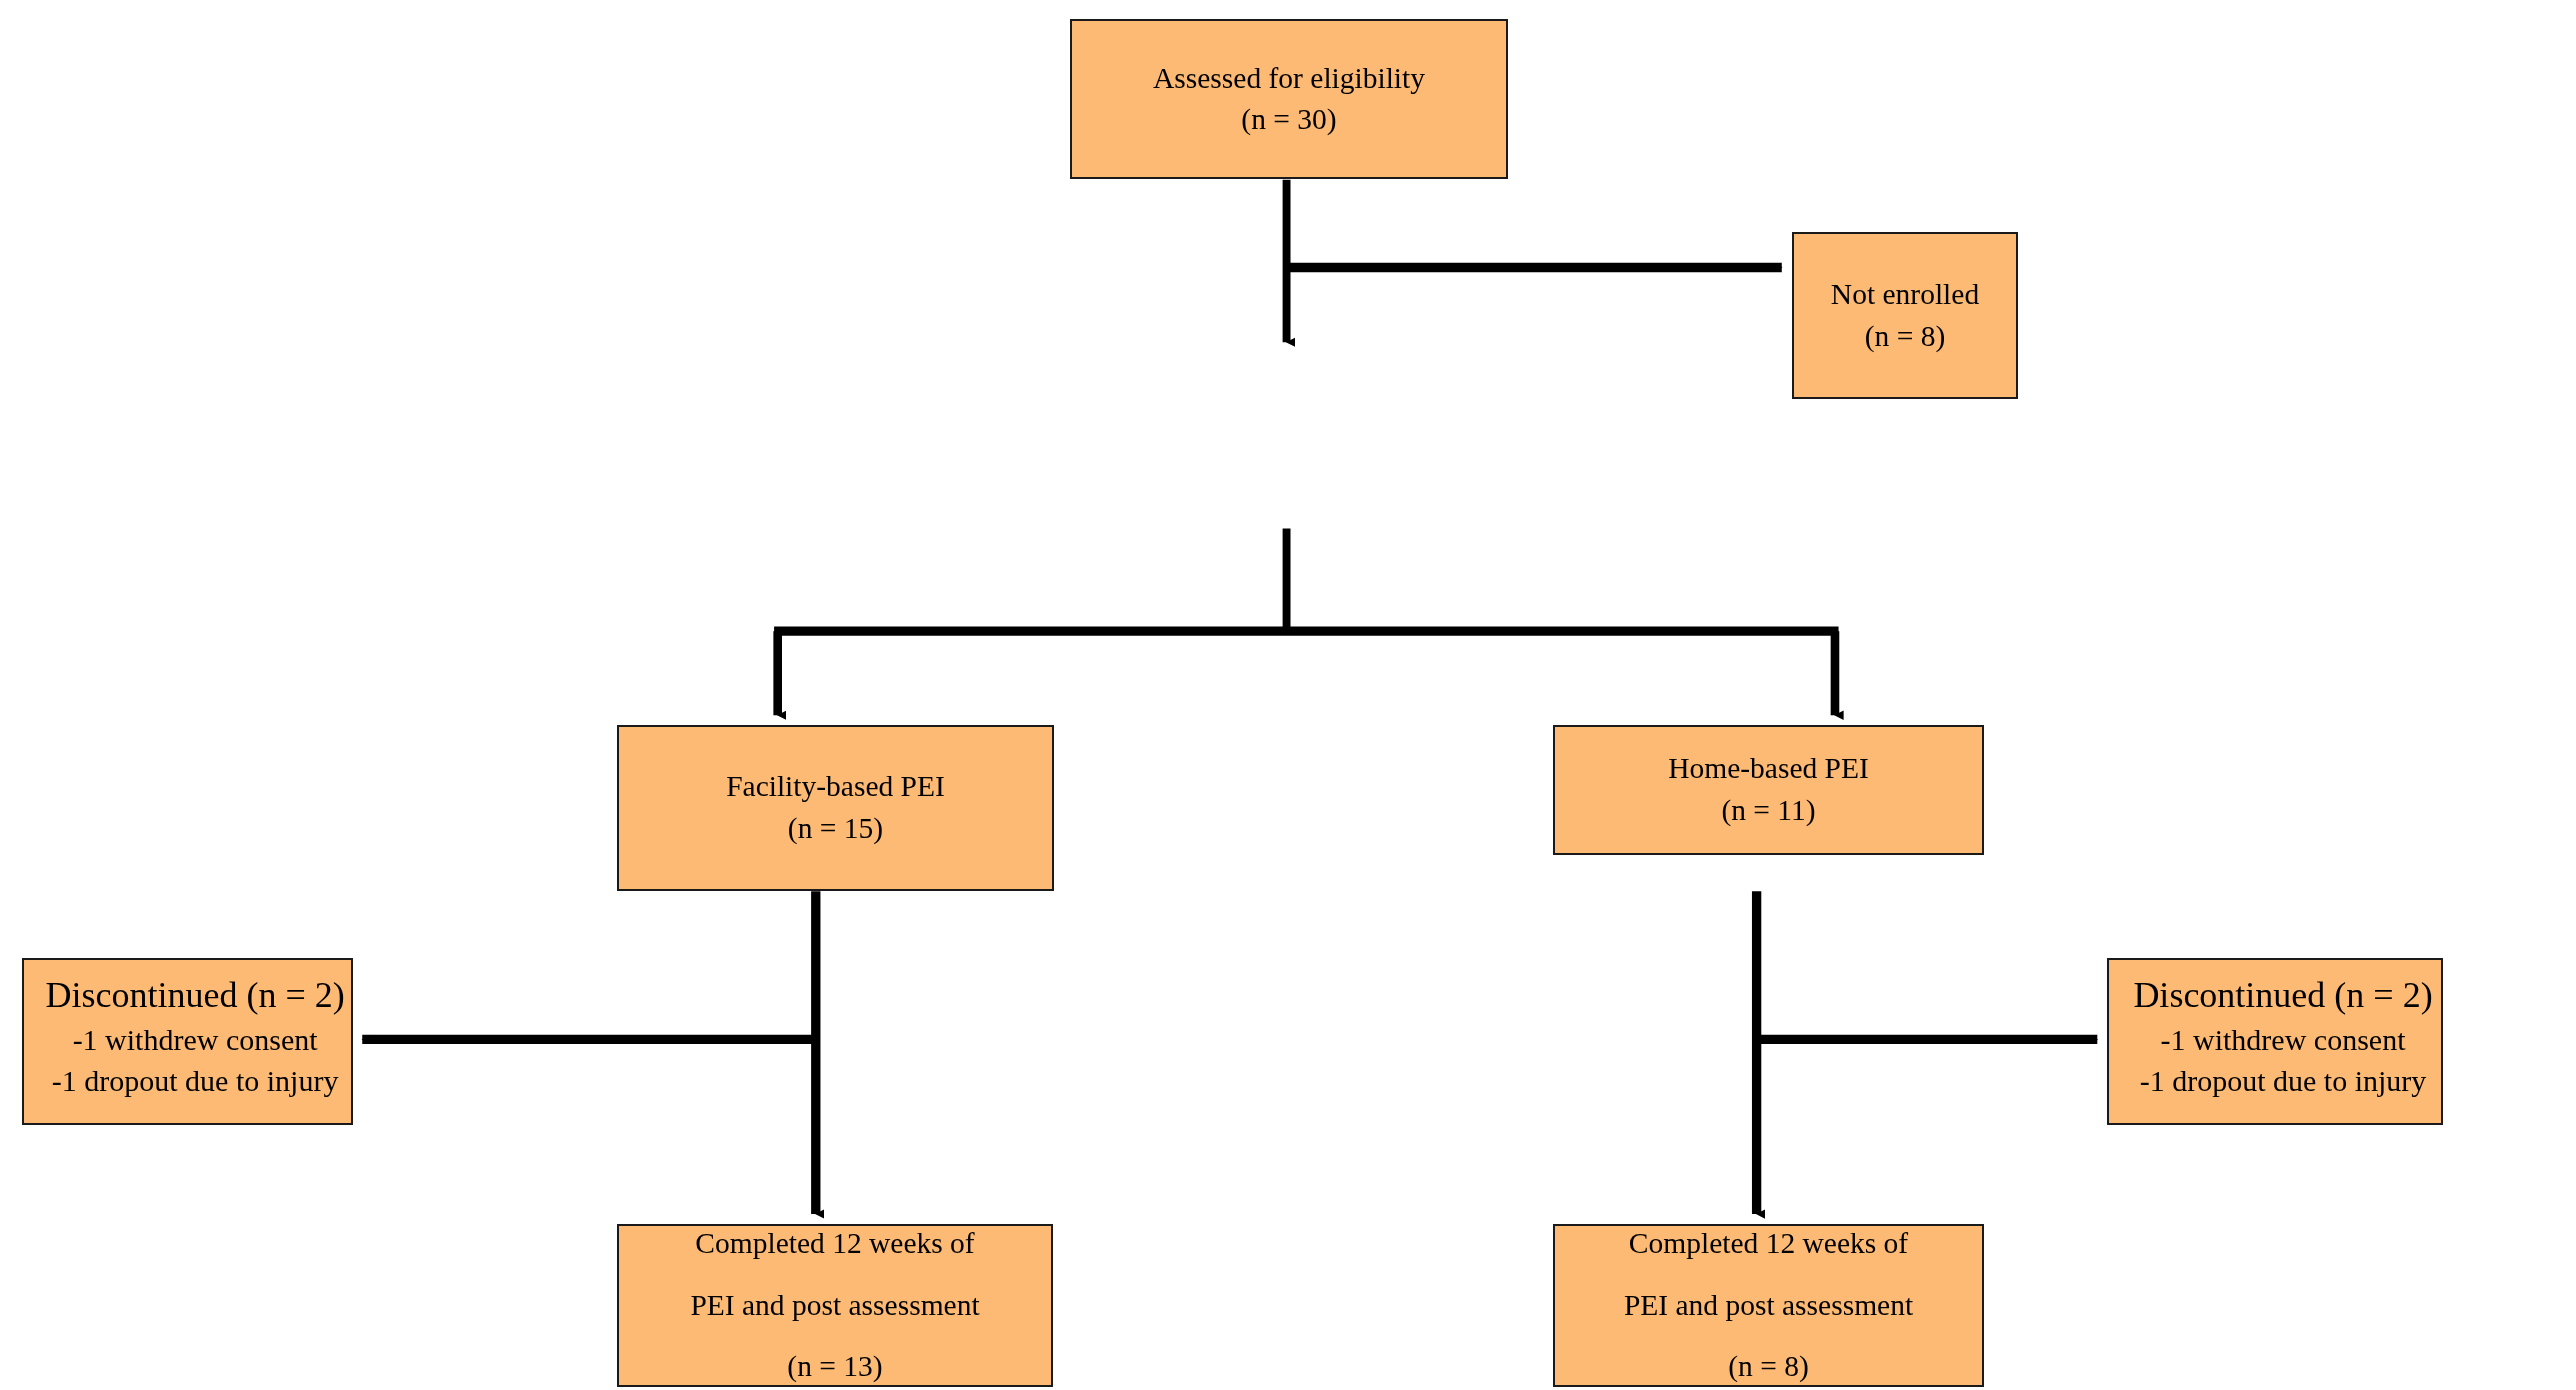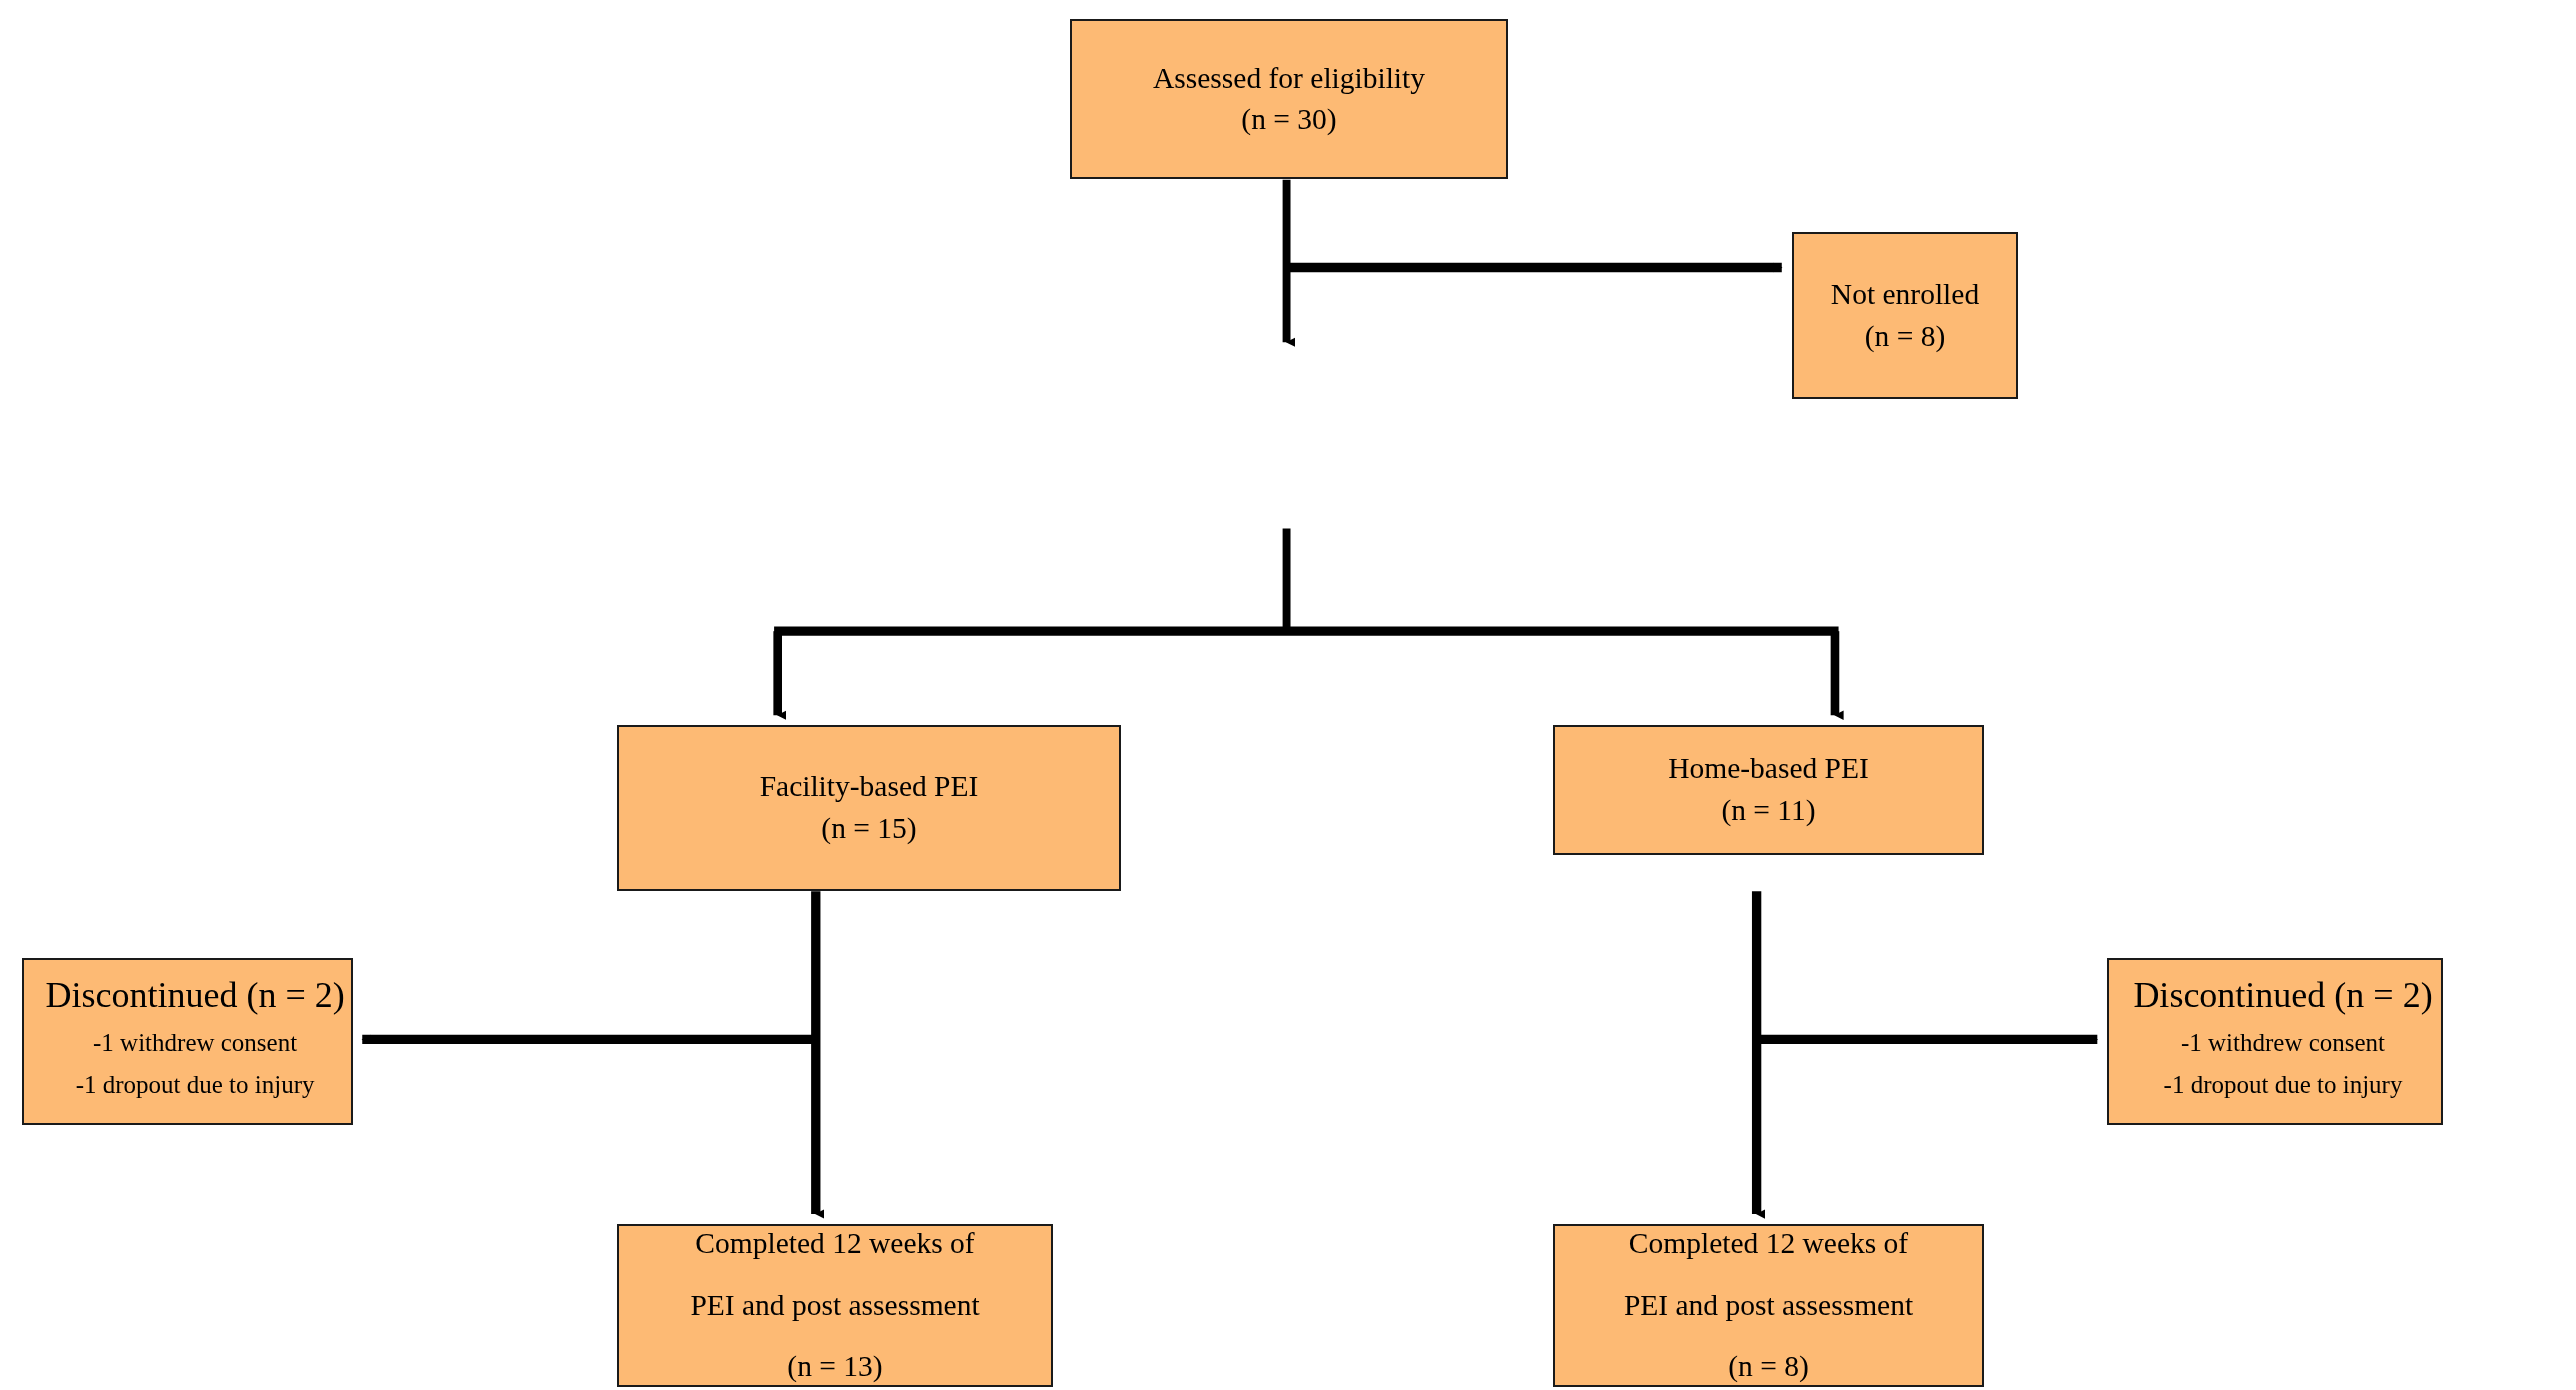--- a/index.html
+++ b/index.html
@@ -53,33 +53,33 @@
     text-align: left;
     padding: 11.5px 0 0 16px;
     line-height: 1.30;
   }
   .node.note .title {
     font-size: 36px;
     white-space: nowrap;
     display: block;
   }
   .node.note .bullet {
-    font-size: 25px;
+    font-size: 30px;
     white-space: nowrap;
     display: block;
-    margin-top: 9px;
+    margin-top: 2px;
   }
   .node.tall-gap .line + .line {
     margin-top: 20px;
   }
   
   #node-assessed      { left: 1070px; top: 19.4px;   width: 438px; height: 160px; }
   #node-not-enrolled  { left: 1792px; top: 185px;  width: 226px; height: 167px; margin-top: 47px; }
   #node-assigned      { left: 1070px; top: 352px;  width: 438px; height: 176px; }
-  #node-facility      { left: 617px;  top: 725px; width: 504px; height: 166px; }
+  #node-facility      { left: 617px;  top: 725px; width: 437px; height: 166px; }
   #node-home          { left: 1553px; top: 725px; width: 431px; height: 130px; }
   #node-disc-left     { left: 21.6px;   top: 958px; width: 331px; height: 167px; }
   #node-disc-right    { left: 2107px; top: 958px; width: 336px; height: 167px; }
   #node-completed-left  { left: 617px;  top: 1224px; width: 436px; height: 163px; }
   #node-completed-right { left: 1553px; top: 1224px; width: 431px; height: 163px; }
 </style>
 </head>
 <body>
 
 <div id="diagram">

